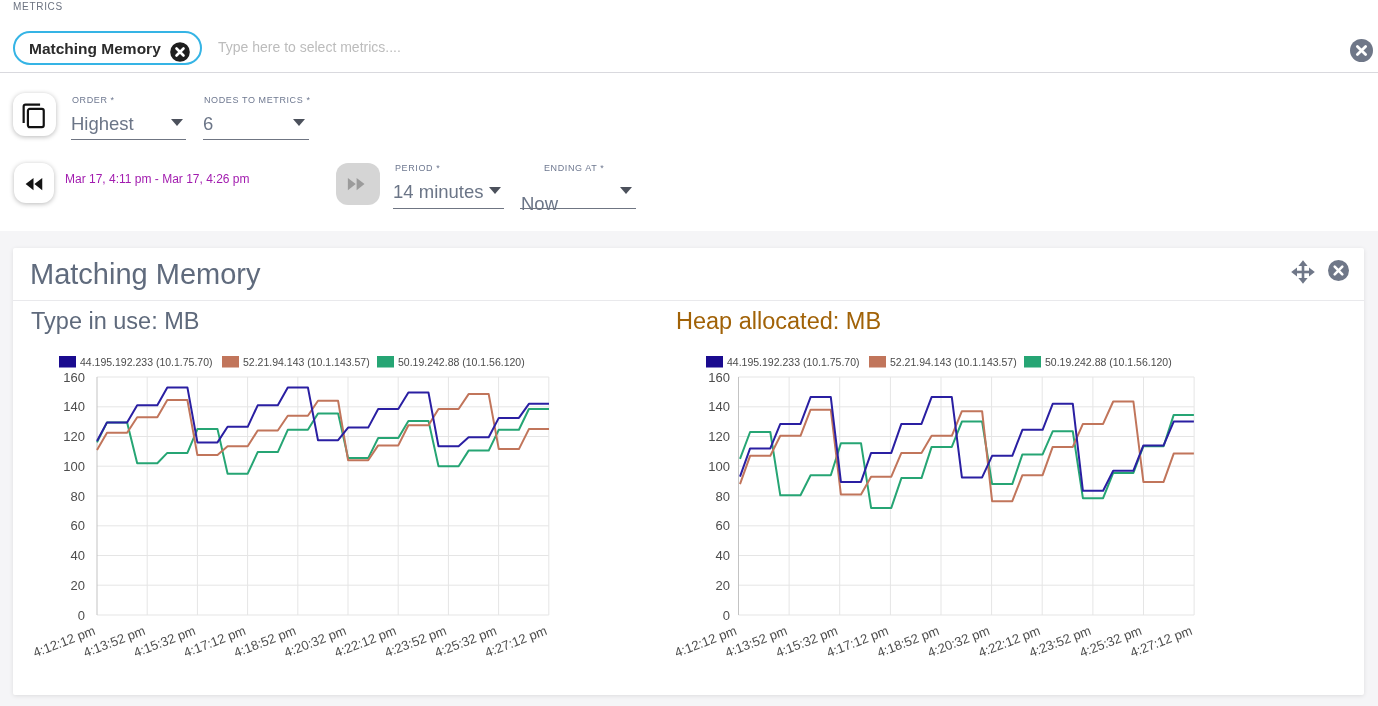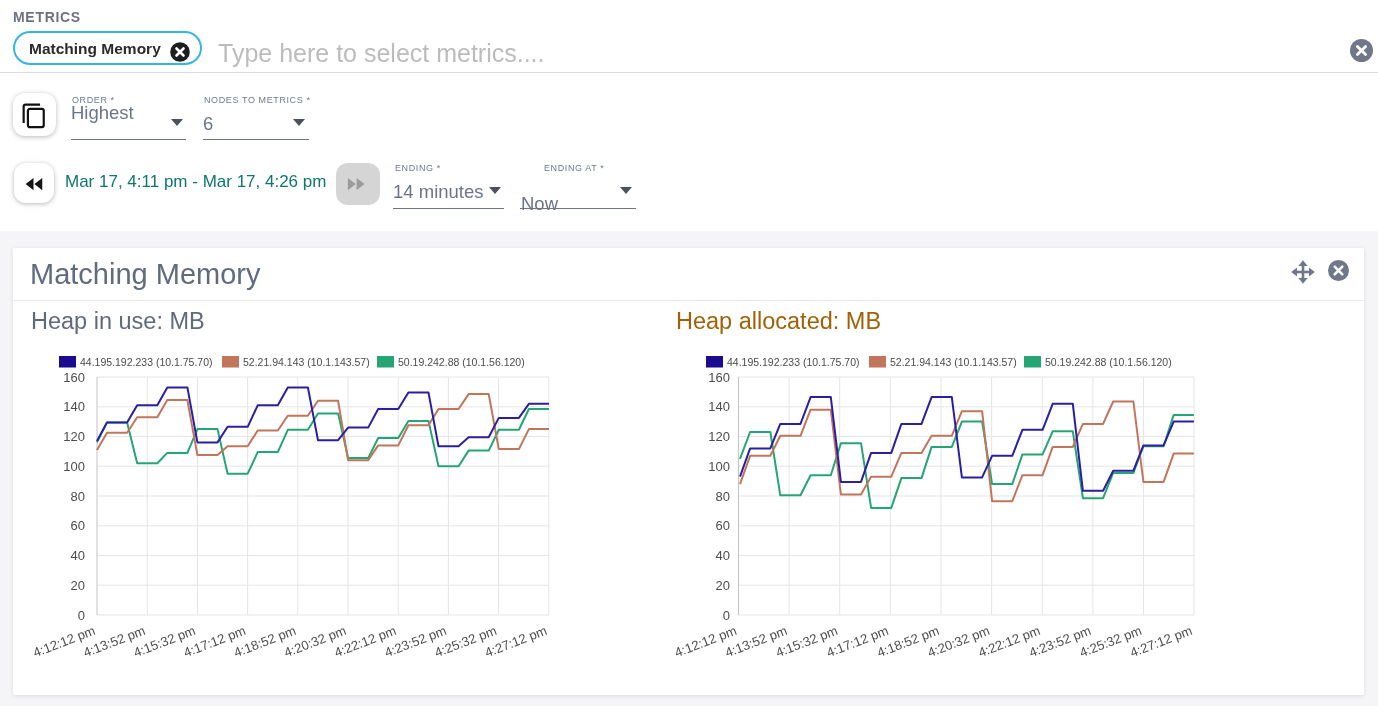--- a/index.html
+++ b/index.html
@@ -4,62 +4,62 @@
 *{margin:0;padding:0;box-sizing:border-box}
 html,body{width:1378px;height:706px;background:#fff;font-family:"Liberation Sans",sans-serif;overflow:hidden;position:relative}
 .abs{position:absolute}
 .lbl{font-size:9px;font-weight:normal;letter-spacing:.6px;color:#6e7890}
 .selval{font-size:18.5px;color:#6b7587}
 .uline{position:absolute;height:1.4px;background:#6f7582}
 .arrow{position:absolute;width:0;height:0;border-left:6.5px solid transparent;border-right:6.5px solid transparent;border-top:7.5px solid #4c515c}
 .btn{position:absolute;background:#fff;border-radius:12px;box-shadow:0 1px 5px rgba(0,0,0,.28)}
 </style></head>
 <body>
-<div class="abs" style="left:13px;top:9px;font-size:14px;font-weight:bold;letter-spacing:.7px;color:#6b7280">METRICS</div>
+<div class="abs" style="left:13px;top:1px;font-size:10px;font-weight:normal;letter-spacing:.7px;color:#6b7280">METRICS</div>
 
 <div class="abs" style="left:13px;top:31px;width:189px;height:34px;border:2.4px solid #35b4e5;border-radius:17px;background:#fff"></div>
 <div class="abs" style="left:29px;top:40px;font-size:15.5px;font-weight:bold;color:#2b2b2b">Matching Memory</div>
 <svg class="abs" style="left:170px;top:42px" width="20" height="20" viewBox="0 0 20 20">
     <circle cx="10" cy="10" r="9.8" fill="#1e1e1e"></circle>
     <path d="M6.5 6.5 L13.5 13.5 M13.5 6.5 L6.5 13.5" stroke="#fff" stroke-width="2.6" stroke-linecap="round"></path>
   </svg>
-<div class="abs" style="left:218px;top:39px;font-size:25px;color:#bcbcbc">Type here to select metrics....</div>
+<div class="abs" style="left:218px;top:39px;font-size:14px;color:#bcbcbc">Type here to select metrics....</div>
 <svg class="abs" style="left:1350px;top:39px" width="23" height="23" viewBox="0 0 23 23">
     <circle cx="11.5" cy="11.5" r="11.5" fill="#6f7788"></circle>
     <path d="M7.4 7.4 L15.6 15.6 M15.6 7.4 L7.4 15.6" stroke="#fff" stroke-width="2.8" stroke-linecap="round"></path>
   </svg>
 <div class="abs" style="left:0;top:71.5px;width:1378px;height:1.5px;background:#d9d9de"></div>
 
 <div class="btn" style="left:13px;top:93px;width:43px;height:43px"></div>
 <svg class="abs" style="left:20px;top:101px" width="28" height="28" viewBox="0 0 23 23" fill="none" stroke="#111" stroke-width="1.8">
 <rect x="6.5" y="6.5" width="13" height="15" rx="1.5"></rect>
     <path d="M16.5 3 L4.5 3 Q3 3 3 4.5 L3 18"></path>
   </svg>
 
 <div class="abs lbl" style="left:72px;top:95px">ORDER *</div>
-<div class="abs selval" style="left:71px;top:102px">Highest</div>
+<div class="abs selval" style="left:71px;top:113px">Highest</div>
 <div class="arrow" style="left:171px;top:119px"></div>
 <div class="uline" style="left:71px;top:139px;width:115px"></div>
 
 <div class="abs lbl" style="left:204px;top:95px">NODES TO METRICS *</div>
 <div class="abs selval" style="left:203px;top:113px">6</div>
 <div class="arrow" style="left:293px;top:119px"></div>
 <div class="uline" style="left:203px;top:139px;width:106px"></div>
 
 <div class="btn" style="left:14px;top:163px;width:40px;height:40px"></div>
 <svg class="abs" style="left:23px;top:177px" width="21" height="14" viewBox="0 0 24 16">
     <path d="M12 1 L3 8 L12 15 Z M22 1 L13 8 L22 15 Z" fill="#141414"></path>
   </svg>
-<div class="abs" style="left:65px;top:172px;font-size:17px;color:#0f766e">Mar 17, 4:11 pm - Mar 17, 4:26 pm</div>
+<div class="abs" style="left:65px;top:172px;font-size:12px;color:#a21caf">Mar 17, 4:11 pm - Mar 17, 4:26 pm</div>
 <div class="abs" style="left:336px;top:163px;width:44px;height:42px;border-radius:12px;background:#d5d5d5"></div>
 <svg class="abs" style="left:347px;top:177px" width="21" height="14" viewBox="0 0 24 16">
     <path d="M1 1 L10 8 L1 15 Z M11 1 L20 8 L11 15 Z" fill="#9b9b9b"></path>
   </svg>
 
-<div class="abs lbl" style="left:395px;top:163px">ENDING *</div>
+<div class="abs lbl" style="left:395px;top:163px">PERIOD *</div>
 <div class="abs selval" style="left:393px;top:181px">14 minutes</div>
 <div class="arrow" style="left:489px;top:187px"></div>
 <div class="uline" style="left:393px;top:208px;width:111px"></div>
 
 <div class="abs lbl" style="left:544px;top:163px">ENDING AT *</div>
 <div class="abs selval" style="left:521px;top:193px">Now</div>
 <div class="arrow" style="left:620px;top:187px"></div>
 <div class="uline" style="left:520px;top:208px;width:116px"></div>
 
 <div class="abs" style="left:0;top:231px;width:1378px;height:475px;background:#f5f5f7"></div>
@@ -73,21 +73,21 @@
     <polygon points="0.2,12 6,7.4 6,16.6"></polygon>
     <polygon points="23.8,12 18,7.4 18,16.6"></polygon>
     <rect x="10.7" y="5.9" width="2.6" height="12.2"></rect>
     <rect x="5.9" y="10.7" width="12.2" height="2.6"></rect>
   </svg>
 <svg class="abs" style="left:1328px;top:260px" width="21" height="21" viewBox="0 0 21 21">
     <circle cx="10.5" cy="10.5" r="10.5" fill="#6f7788"></circle>
     <path d="M6.7 6.7 L14.3 14.3 M14.3 6.7 L6.7 14.3" stroke="#fff" stroke-width="2.6" stroke-linecap="round"></path>
   </svg>
 
-<div class="abs" style="left:31px;top:308px;font-size:23.5px;color:#5f6a7c">Heap in use: MB</div>
+<div class="abs" style="left:31px;top:308px;font-size:23.5px;color:#5f6a7c">Type in use: MB</div>
 <div class="abs" style="left:676px;top:308px;font-size:23.5px;color:#a16207">Heap allocated: MB</div>
 <svg style="position:absolute;left:0px;top:340px" width="660" height="330" viewBox="0 0 660 330" font-family="Liberation Sans, sans-serif">
     <line x1="97" y1="275.0" x2="548.8" y2="275.0" stroke="#e5e5e5" stroke-width="1"></line>
     <line x1="97" y1="245.2" x2="548.8" y2="245.2" stroke="#e5e5e5" stroke-width="1"></line>
     <line x1="97" y1="215.5" x2="548.8" y2="215.5" stroke="#e5e5e5" stroke-width="1"></line>
     <line x1="97" y1="185.8" x2="548.8" y2="185.8" stroke="#e5e5e5" stroke-width="1"></line>
     <line x1="97" y1="156.0" x2="548.8" y2="156.0" stroke="#e5e5e5" stroke-width="1"></line>
     <line x1="97" y1="126.2" x2="548.8" y2="126.2" stroke="#e5e5e5" stroke-width="1"></line>
     <line x1="97" y1="96.5" x2="548.8" y2="96.5" stroke="#e5e5e5" stroke-width="1"></line>
     <line x1="97" y1="66.8" x2="548.8" y2="66.8" stroke="#e5e5e5" stroke-width="1"></line>

